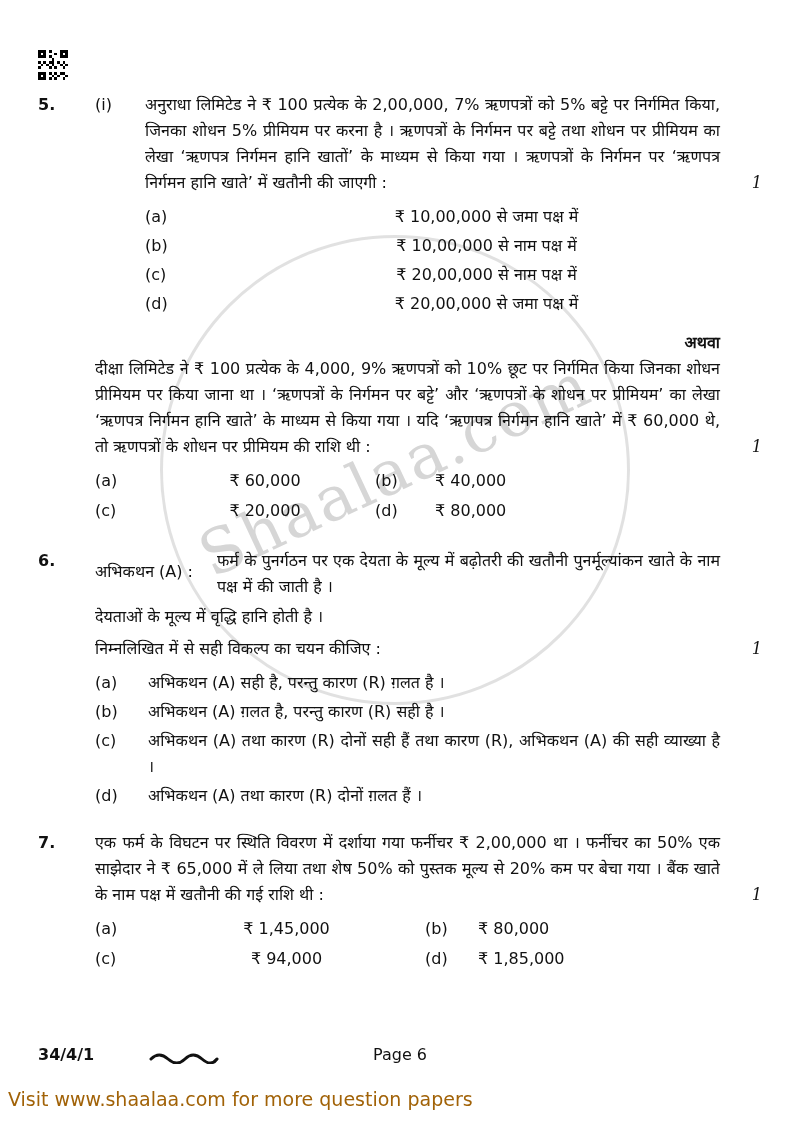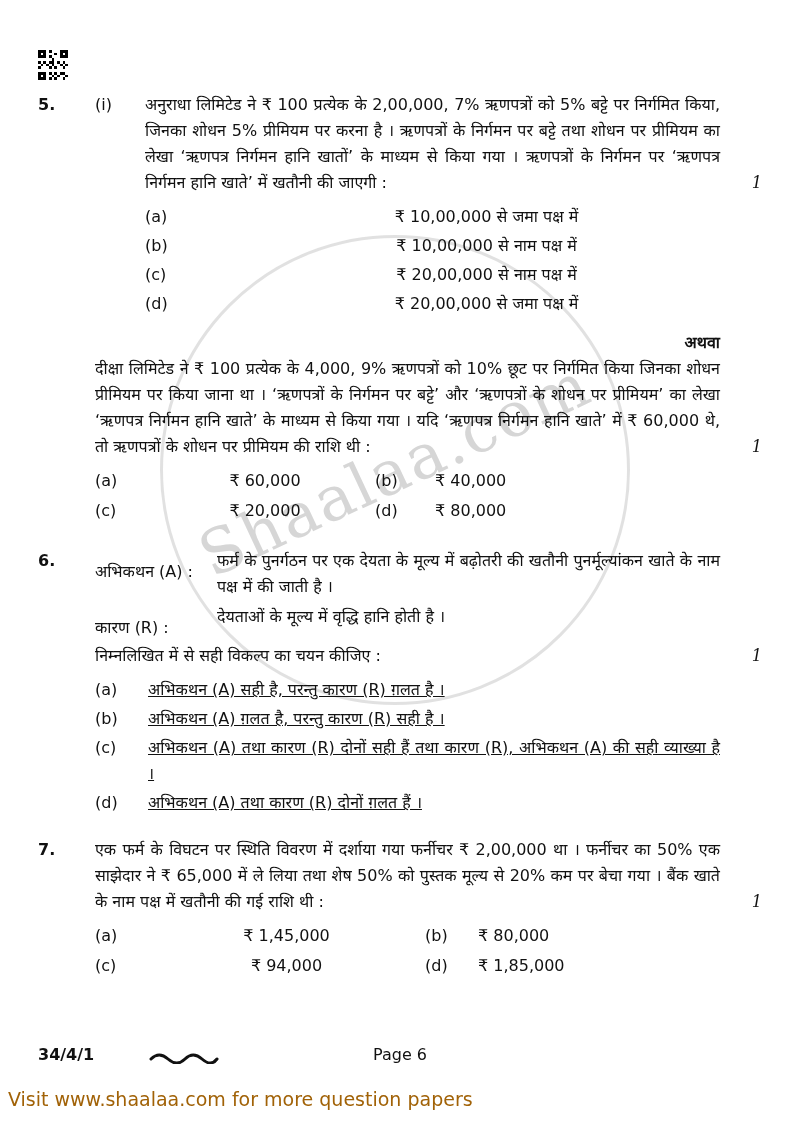--- a/index.html
+++ b/index.html
@@ -53,21 +53,21 @@
   .or-divider { text-align: right; font-weight: bold; margin: 10px 48px 0 0; }
 
   .q6 { margin-top: 20px; }
   .q7 { margin-top: 18px; }
 
   .ar-row { display: flex; }
   .ar-label { flex: 0 0 122px; margin-top: 11px; }
   .ar-text { flex: 1; margin: 0 0 4px 0; text-align: justify; padding-right: 48px; min-width: 0; }
   .q6-prompt { margin: 2px 0 0 0; }
   .q6-opts { padding-right: 48px; margin-top: 8px; }
-  .q6-opts .opt-text { text-align: justify; text-decoration: underline; }
+  .q6-opts .opt-text { text-align: justify; }
 
   
   .footer { position: absolute; left: 0; right: 0; top: 1042px; height: 28px; z-index: 1; }
   .footer-code { position: absolute; left: 38px; top: 0; font-weight: bold; }
   .footer-squiggle { position: absolute; left: 148px; top: 8px; }
   .footer-page { position: absolute; left: 50%; transform: translateX(-50%); top: 0; }
 
   .banner {
     position: absolute; left: 8px; top: 1086px; z-index: 1;
     font-size: 19px; line-height: 26px; color: #a16207;
@@ -194,21 +194,20 @@
     </div>
 
     <div class="question q6">
       <div class="qnum">6.</div>
       <div class="qbody">
         <div class="ar-row">
           <div class="ar-label">अभिकथन (A) :</div>
           <p class="ar-text">फर्म के पुनर्गठन पर एक देयता के मूल्य में बढ़ोतरी की खतौनी पुनर्मूल्यांकन खाते के नाम पक्ष में की जाती है ।</p>
         </div>
         <div class="ar-row">
-          <div class="ar-label">कारण (R) :</div>
           <p class="ar-text">देयताओं के मूल्य में वृद्धि हानि होती है ।</p>
         </div>
         <div class="stmt q6-prompt">
           <p>निम्नलिखित में से सही विकल्प का चयन कीजिए :</p>
           <span class="marks">1</span>
         </div>
         <div class="opts q6-opts">
           <div class="opt">
             <span class="opt-label narrow">(a)</span>
             <span class="opt-text">अभिकथन (A) सही है, परन्तु कारण (R) ग़लत है ।</span>

